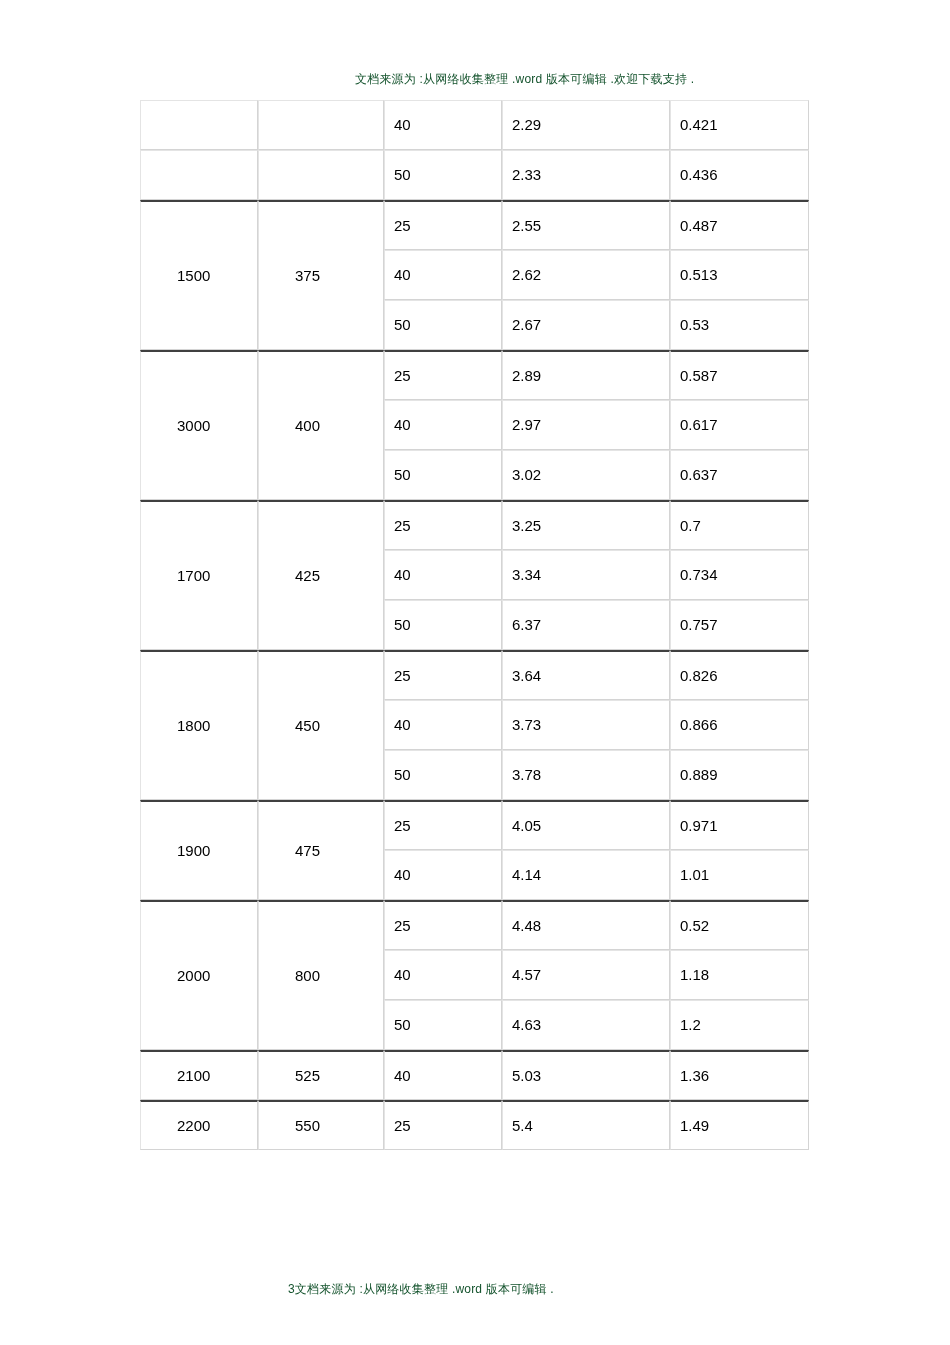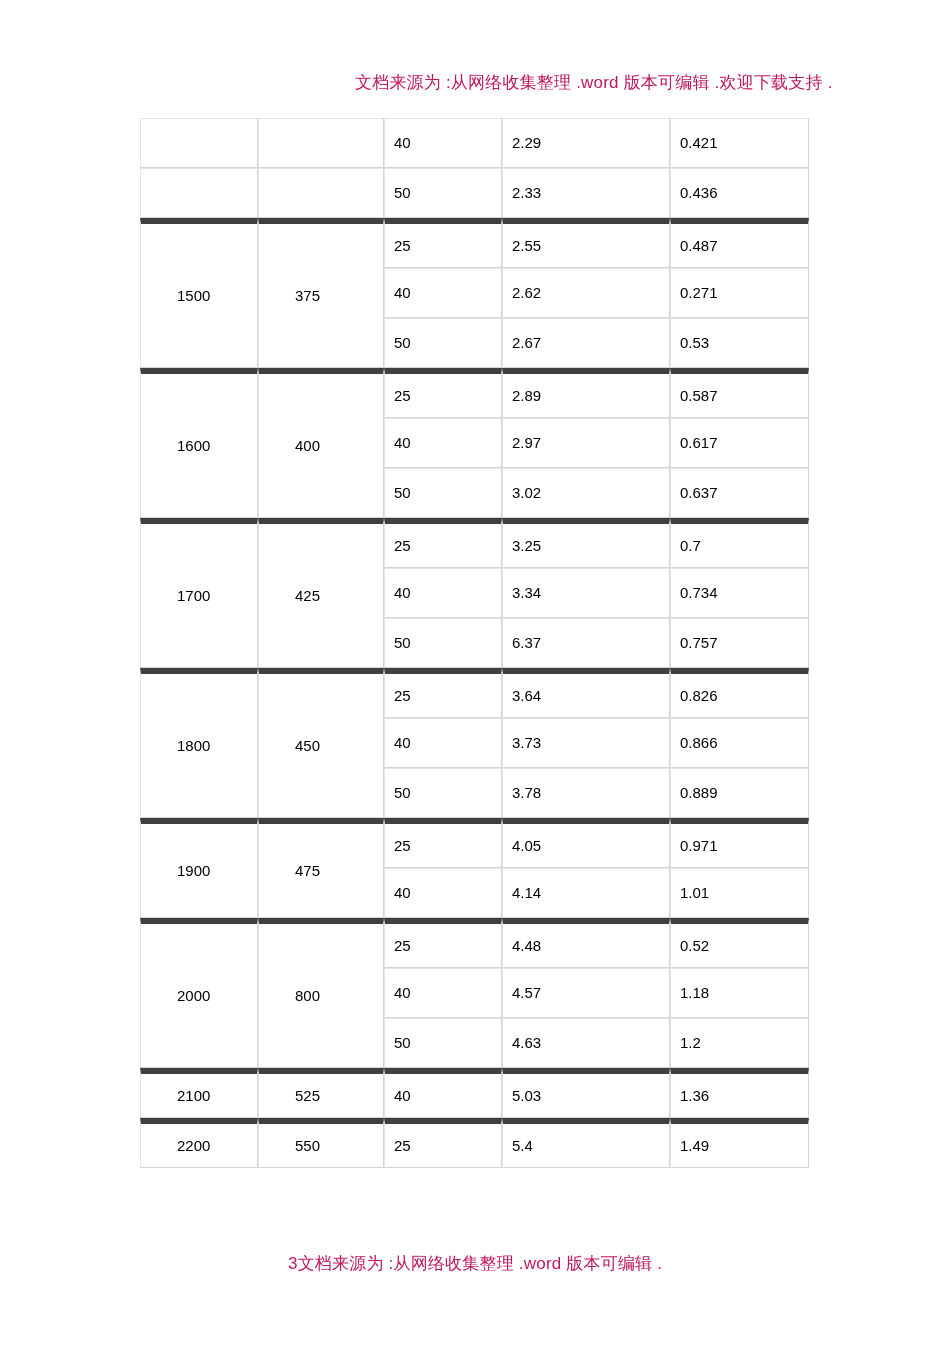--- a/index.html
+++ b/index.html
@@ -13,39 +13,39 @@
     height: 1345px;
     position: relative;
     font-family: "Liberation Sans", "DejaVu Sans", sans-serif;
     color: #000000;
     overflow: hidden;
   }
 
   
   .watermark {
     position: absolute;
-    font-size: 17px;
-    color: #be185d;
+    font-size: 12px;
+    color: #14532d;
     white-space: nowrap;
     letter-spacing: 0.2px;
   }
   .watermark-header {
     left: 355px;
     top: 71px;
   }
   .watermark-footer {
     left: 288px;
-    top: 1252px;
+    top: 1281px;
   }
 
   
   .doc-table-wrap {
     position: absolute;
     left: 140px;
-    top: 118px;
+    top: 100px;
     width: 561px;
   }
   table.doc-table {
     width: 669px;
     border-collapse: separate;
     border-spacing: 0;
     table-layout: fixed;
     font-size: 15px;
     line-height: 1.2;
   }
@@ -68,21 +68,21 @@
   
   table.doc-table td {
     border-right-color: #d4d4d4;
     border-bottom-color: #d4d4d4;
     border-top-color: #e4e4e4;
     border-left-color: #e4e4e4;
   }
 
   
   table.doc-table tr.group-start > td {
-    border-top: 6px solid #404040;
+    border-top: 2px solid #404040;
   }
 
   table.doc-table td.label-cell {
     vertical-align: middle;
     padding-left: 36px;
   }
 </style>
 </head>
 <body>
 
@@ -115,29 +115,29 @@
         <tr class="group-start">
           <td class="label-cell" rowspan="3">1500</td>
           <td class="label-cell" rowspan="3">375</td>
           <td>25</td>
           <td>2.55</td>
           <td>0.487</td>
         </tr>
         <tr>
           <td>40</td>
           <td>2.62</td>
-          <td>0.271</td>
+          <td>0.513</td>
         </tr>
         <tr>
           <td>50</td>
           <td>2.67</td>
           <td>0.53</td>
         </tr>
         <tr class="group-start">
-          <td class="label-cell" rowspan="3">1600</td>
+          <td class="label-cell" rowspan="3">3000</td>
           <td class="label-cell" rowspan="3">400</td>
           <td>25</td>
           <td>2.89</td>
           <td>0.587</td>
         </tr>
         <tr>
           <td>40</td>
           <td>2.97</td>
           <td>0.617</td>
         </tr>

